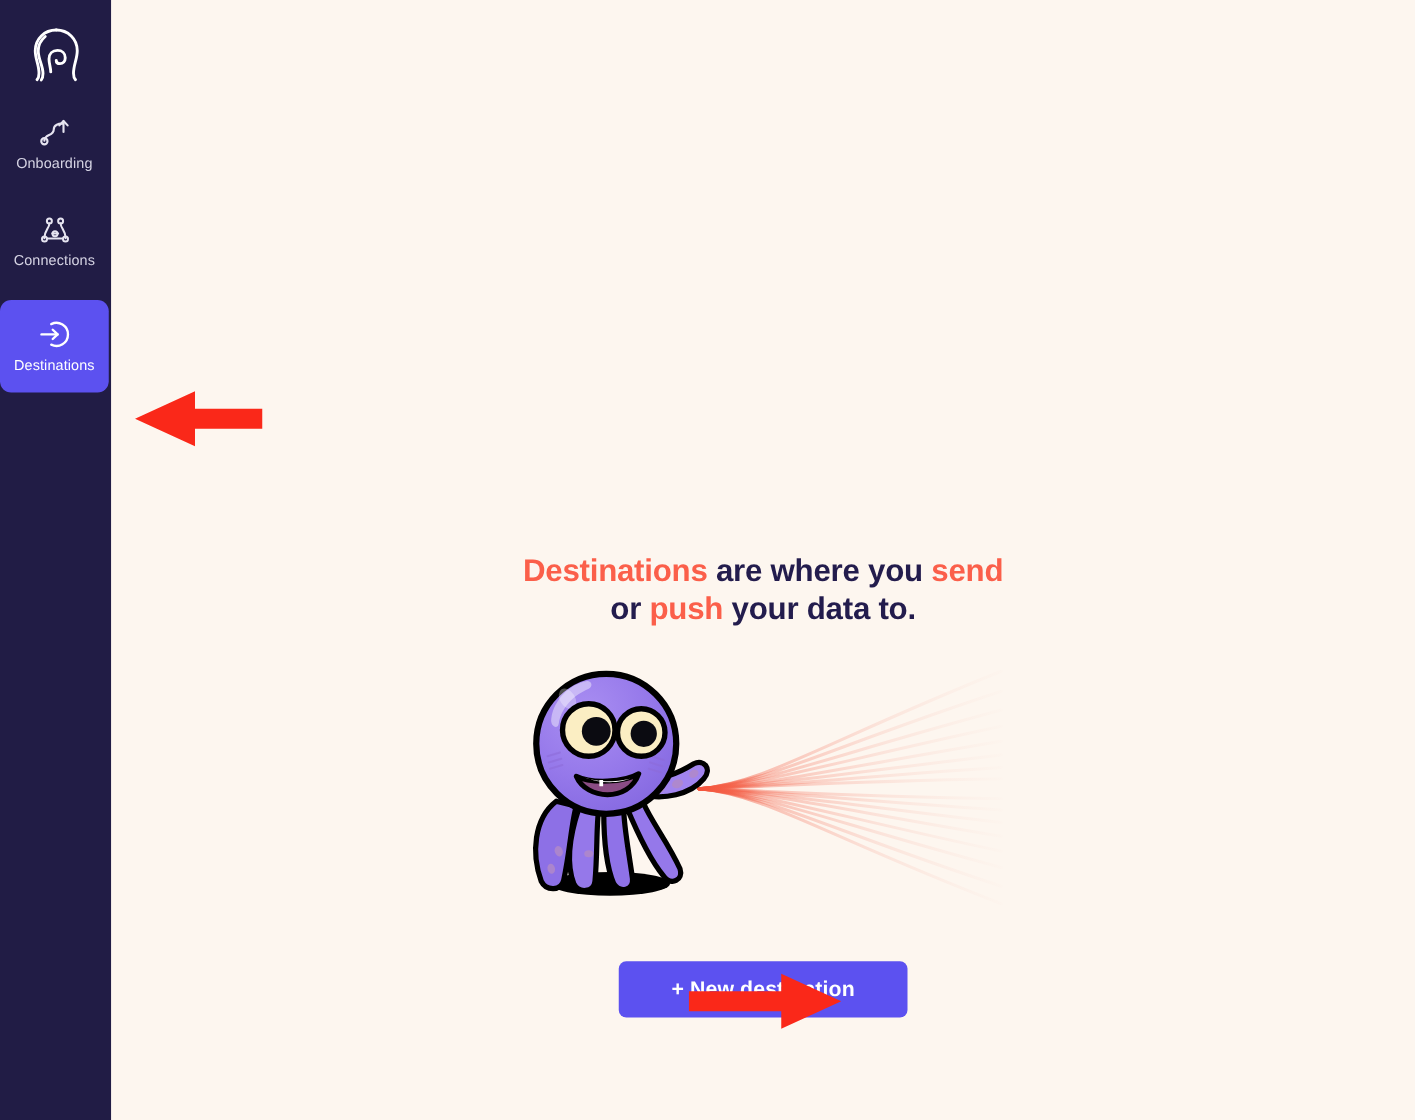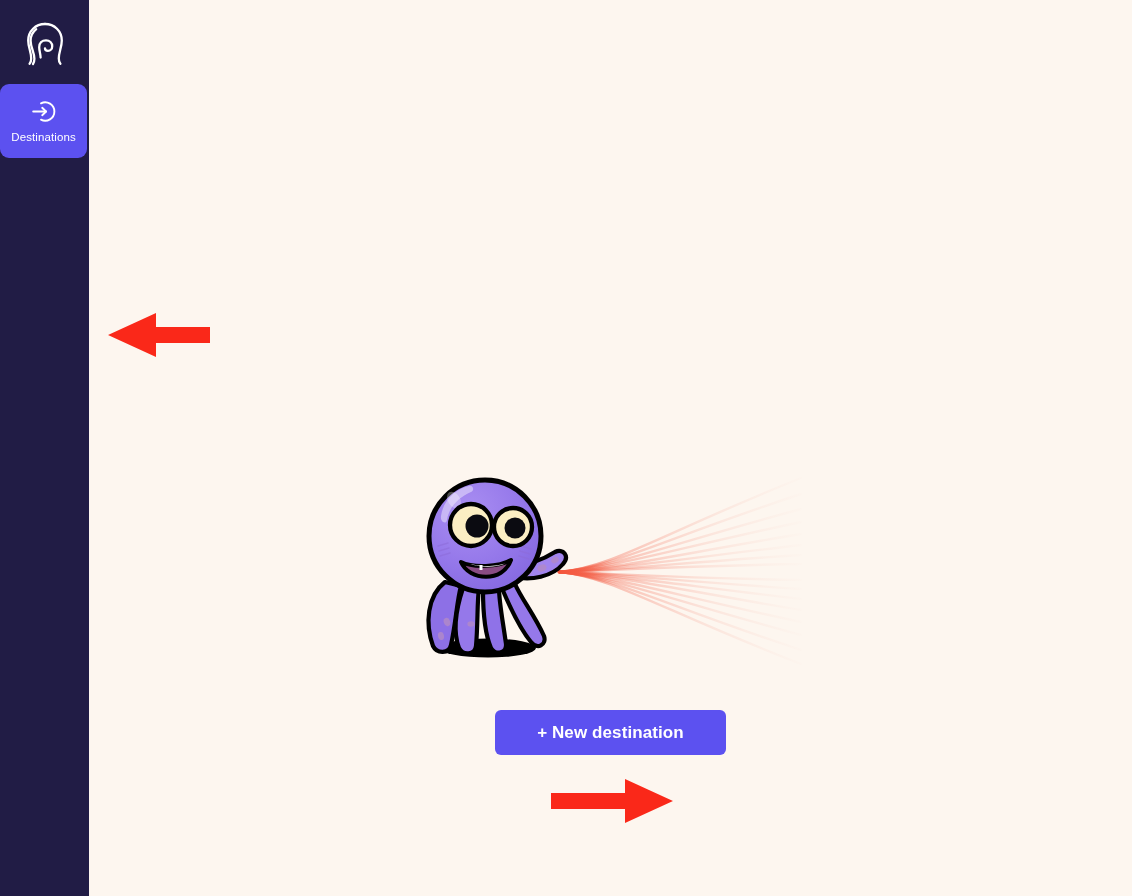--- a/index.html
+++ b/index.html
@@ -171,41 +171,71 @@
       <svg width="40" height="45" viewBox="0 0 40 45" fill="none">
         <path d="M20 3 C10.5 3 3.2 10.2 3.2 19.5 C3.2 26 6.2 31 6.2 37.5 C6.2 40 5.6 41.6 4.6 42.8" stroke="#ffffff" stroke-width="2.3" stroke-linecap="round" fill="none"></path>
         <path d="M11.2 8.2 C7.4 11.4 5.6 15.4 5.6 19.8 C5.6 26.4 9.4 31.4 9.4 37.8 C9.4 40.3 8.9 41.8 8.0 43.0" stroke="#ffffff" stroke-width="2.3" stroke-linecap="round" fill="none"></path>
         <path d="M20 3 C29.5 3 36.8 10.2 36.8 19.5 C36.8 26 33.8 31 33.8 37.5 C33.8 40 34.4 41.6 35.4 42.8" stroke="#ffffff" stroke-width="2.3" stroke-linecap="round" fill="none"></path>
         <path d="M15.6 36.5 C15.6 33.2 14.2 30.0 14.2 26.2 C14.2 22.0 17.0 19.3 21.0 19.3 C24.7 19.3 27.2 21.8 27.2 25.2 C27.2 28.0 25.4 29.9 23.0 29.9 C21.2 29.9 20.0 28.8 20.0 27.3" stroke="#ffffff" stroke-width="2.3" stroke-linecap="round" stroke-linejoin="round" fill="none"></path>
       </svg>
     </div>
 
     <div class="nav-list">
 
-
+      <div class="nav-item">
+        <span class="nav-icon">
+          <svg width="26" height="24" viewBox="0 0 26 24" fill="none">
+            <path d="M4.5 18.5 C4.5 13 12 15 12 9.5 C12 6 16 4.5 19.5 5.0" stroke="#e6e4f0" stroke-width="1.7" stroke-linecap="round" fill="none"></path>
+            <circle cx="4.5" cy="19.0" r="2.5" stroke="#e6e4f0" stroke-width="1.7" fill="none"></circle>
+            <path d="M19.8 11.5 L19.8 3.0" stroke="#e6e4f0" stroke-width="1.7" stroke-linecap="round"></path>
+            <path d="M16.5 6.3 L19.8 2.8 L23.1 6.3" stroke="#e6e4f0" stroke-width="1.7" stroke-linecap="round" stroke-linejoin="round" fill="none"></path>
+          </svg>
+        </span>
+        <span class="nav-label">Onboarding</span>
+      </div>
+
+      <div class="nav-item">
+        <span class="nav-icon">
+          <svg width="28" height="24" viewBox="0 0 28 24" fill="none">
+            <path d="M5.5 18.5 C5.5 12 9.5 11 9.5 6.5" stroke="#e6e4f0" stroke-width="1.6" stroke-linecap="round" fill="none"></path>
+            <path d="M22.5 18.5 C22.5 12 18.5 11 18.5 6.5" stroke="#e6e4f0" stroke-width="1.6" stroke-linecap="round" fill="none"></path>
+            <path d="M8.0 18.8 L20.0 18.8" stroke="#e6e4f0" stroke-width="1.6" stroke-linecap="round"></path>
+            <path d="M11.8 14.8 L16.5 14.8" stroke="#e6e4f0" stroke-width="1.6" stroke-linecap="round"></path>
+            <circle cx="9.5" cy="4.8" r="2.0" stroke="#e6e4f0" stroke-width="1.6" fill="none"></circle>
+            <circle cx="18.5" cy="4.8" r="2.0" stroke="#e6e4f0" stroke-width="1.6" fill="none"></circle>
+            <circle cx="5.6" cy="19.2" r="2.0" stroke="#e6e4f0" stroke-width="1.6" fill="none"></circle>
+            <circle cx="22.4" cy="19.2" r="2.0" stroke="#e6e4f0" stroke-width="1.6" fill="none"></circle>
+            <circle cx="14.0" cy="15.0" r="2.0" stroke="#e6e4f0" stroke-width="1.6" fill="none"></circle>
+          </svg>
+        </span>
+        <span class="nav-label">Connections</span>
+      </div>
 
 
       <div class="nav-item active">
         <span class="nav-icon">
           <svg width="28" height="26" viewBox="0 0 28 26" fill="none">
             <path d="M11.0 4.3 A9.2 9.2 0 1 1 11.0 20.7" stroke="#ffffff" stroke-width="1.9" stroke-linecap="round" fill="none"></path>
             <path d="M3.2 12.5 L16.0 12.5" stroke="#ffffff" stroke-width="1.9" stroke-linecap="round"></path>
             <path d="M12.2 8.8 L16.1 12.5 L12.2 16.2" stroke="#ffffff" stroke-width="1.9" stroke-linecap="round" stroke-linejoin="round" fill="none"></path>
           </svg>
         </span>
         <span class="nav-label">Destinations</span>
       </div>
 
     </div>
   </nav>
 
   <main class="main">
 
     <section class="hero">
 
+      <h1 class="headline">
+        <span class="hl-accent">Destinations</span><span> are where you </span><span class="hl-accent">send</span><br><span>or </span><span class="hl-accent">push</span><span> your data to.</span>
+      </h1>
 
       <div class="mascot-area">
         <svg width="400" height="215" viewBox="0 0 400 215" fill="none">
           <defs>
             <radialGradient id="headGrad" cx="0.35" cy="0.28" r="0.85">
               <stop offset="0%" stop-color="#a98ef2"></stop>
               <stop offset="55%" stop-color="#9578ea"></stop>
               <stop offset="100%" stop-color="#8266df"></stop>
             </radialGradient>
             <linearGradient id="rayGrad" x1="0" y1="0" x2="1" y2="0">

